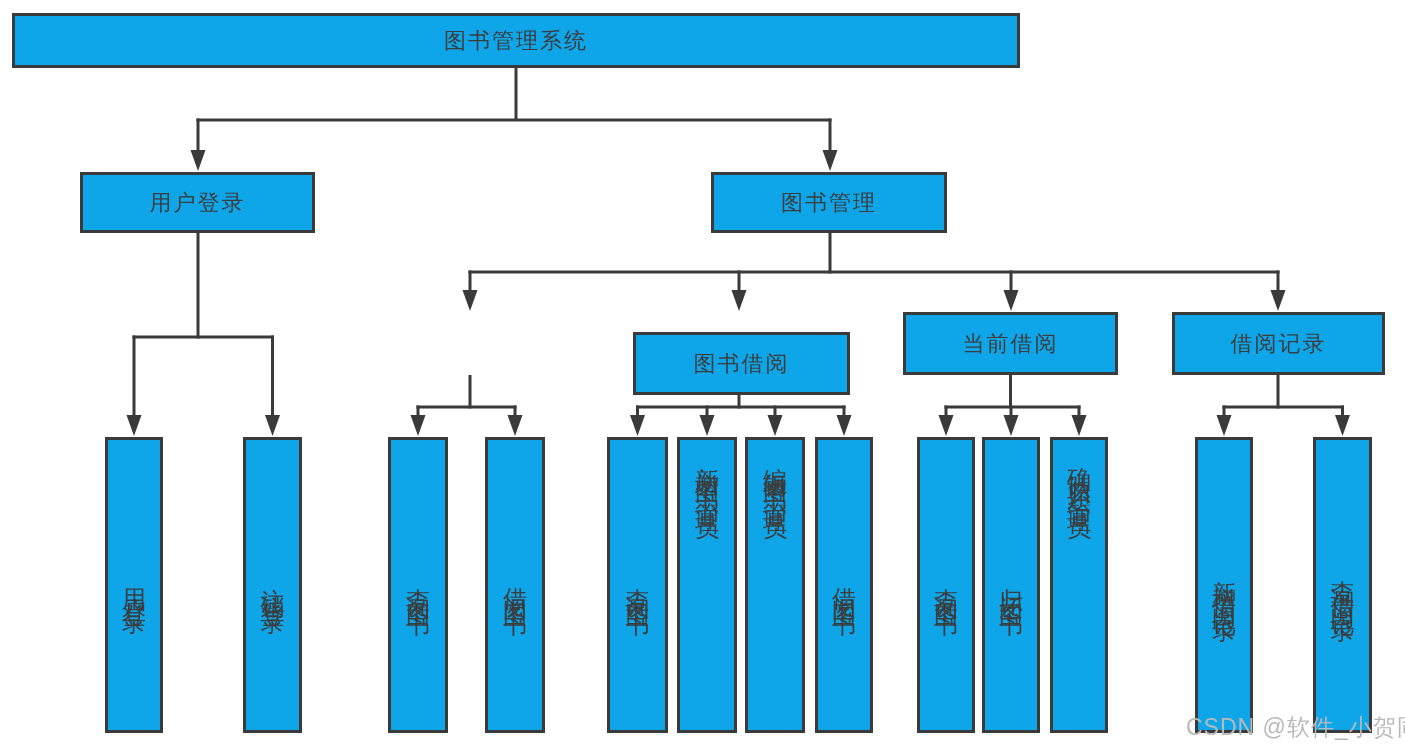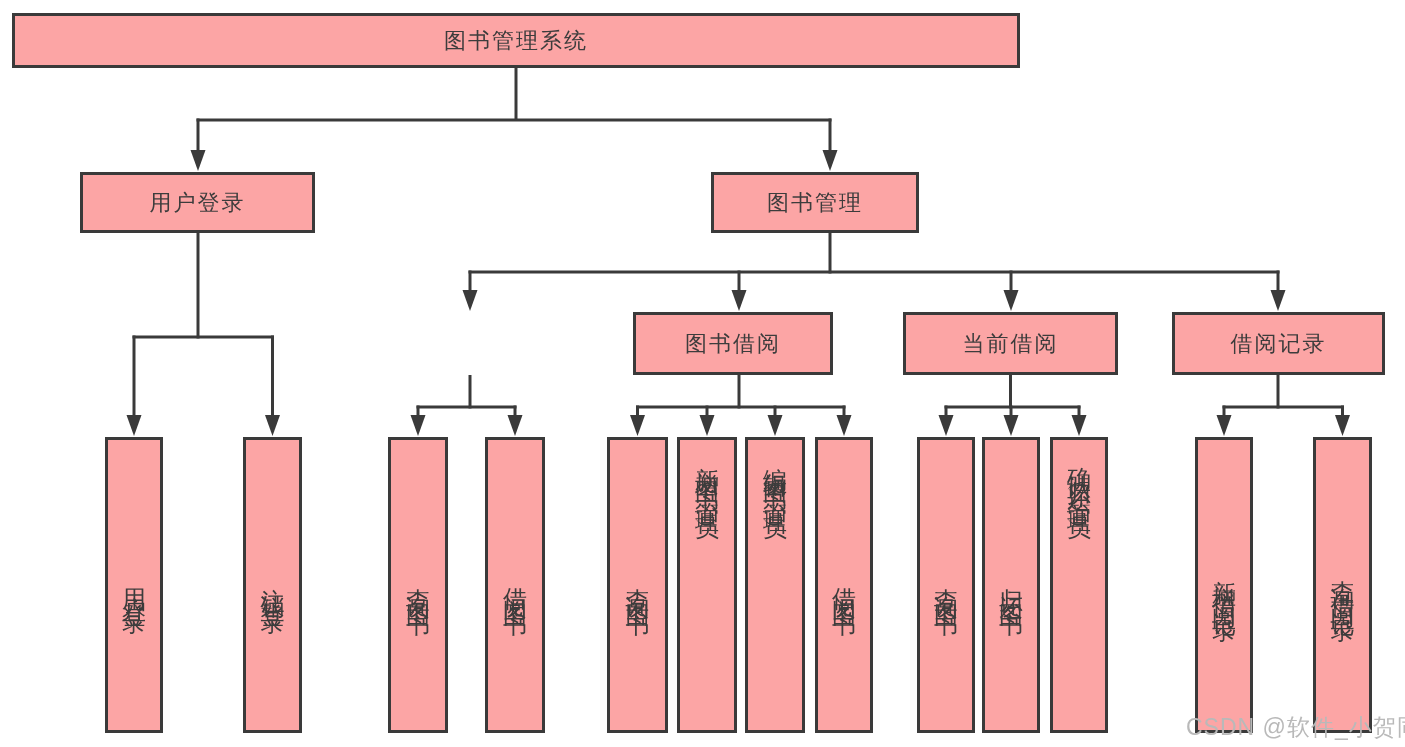--- a/index.html
+++ b/index.html
@@ -1,38 +1,38 @@
 <!DOCTYPE html>
 <html><head>
 <meta charset="utf-8">
 <style>
   html,body{margin:0;padding:0;background:#ffffff;}
   body{font-family:"Liberation Sans","DejaVu Sans",sans-serif;}
   #canvas{position:relative;width:1405px;height:747px;background:#ffffff;overflow:hidden;}
   #wires{position:absolute;left:0;top:0;z-index:0;}
   .node{
-    position:absolute;box-sizing:border-box;background:#fca5a5;
+    position:absolute;box-sizing:border-box;background:#0ea5e9;
     border:3px solid #3a3a3a;color:#3c3c3c;z-index:1;
     display:flex;align-items:center;justify-content:center;
     font-size:22px;letter-spacing:2px;line-height:1;white-space:nowrap;
   }
   .vnode{
     writing-mode:vertical-rl;text-orientation:mixed;
     font-size:24px;letter-spacing:8px;line-height:1;white-space:normal;
   }
   .vnode.long{justify-content:flex-start;padding-top:8px;letter-spacing:7px;}
   
   .n-root{left:12px;top:13px;width:1008px;height:55px;}
   
   .n-ul{left:80px;top:172px;width:235px;height:61px;}
-  .n-bm{left:711px;top:172px;width:208px;height:61px;}
+  .n-bm{left:711px;top:172px;width:236px;height:61px;}
   
   .n-l3{top:312px;height:63px;}
   .n-l3a{left:363px;width:215px;}
-  .n-l3b{left:633px;width:200px;}
+  .n-l3b{left:633px;width:217px;margin-top:20px;}
   .n-l3c{left:903px;width:215px;font-family:Liberation Serif, serif;}
   .n-l3d{left:1172px;width:213px;}
   
   .leaf{top:437px;height:296px;}
   .g1c1{left:105px;width:58px;}  .g1c2{left:243px;width:59px;}
   .g2c1{left:388px;width:60px;}  .g2c2{left:485px;width:60px;}
   .g3c1{left:607px;width:61px;}  .g3c2{left:677px;width:60px;}
   .g3c3{left:745px;width:60px;}  .g3c4{left:815px;width:58px;}
   .g4c1{left:917px;width:58px;}  .g4c2{left:982px;width:58px;}
   .g4c3{left:1050px;width:58px;}

